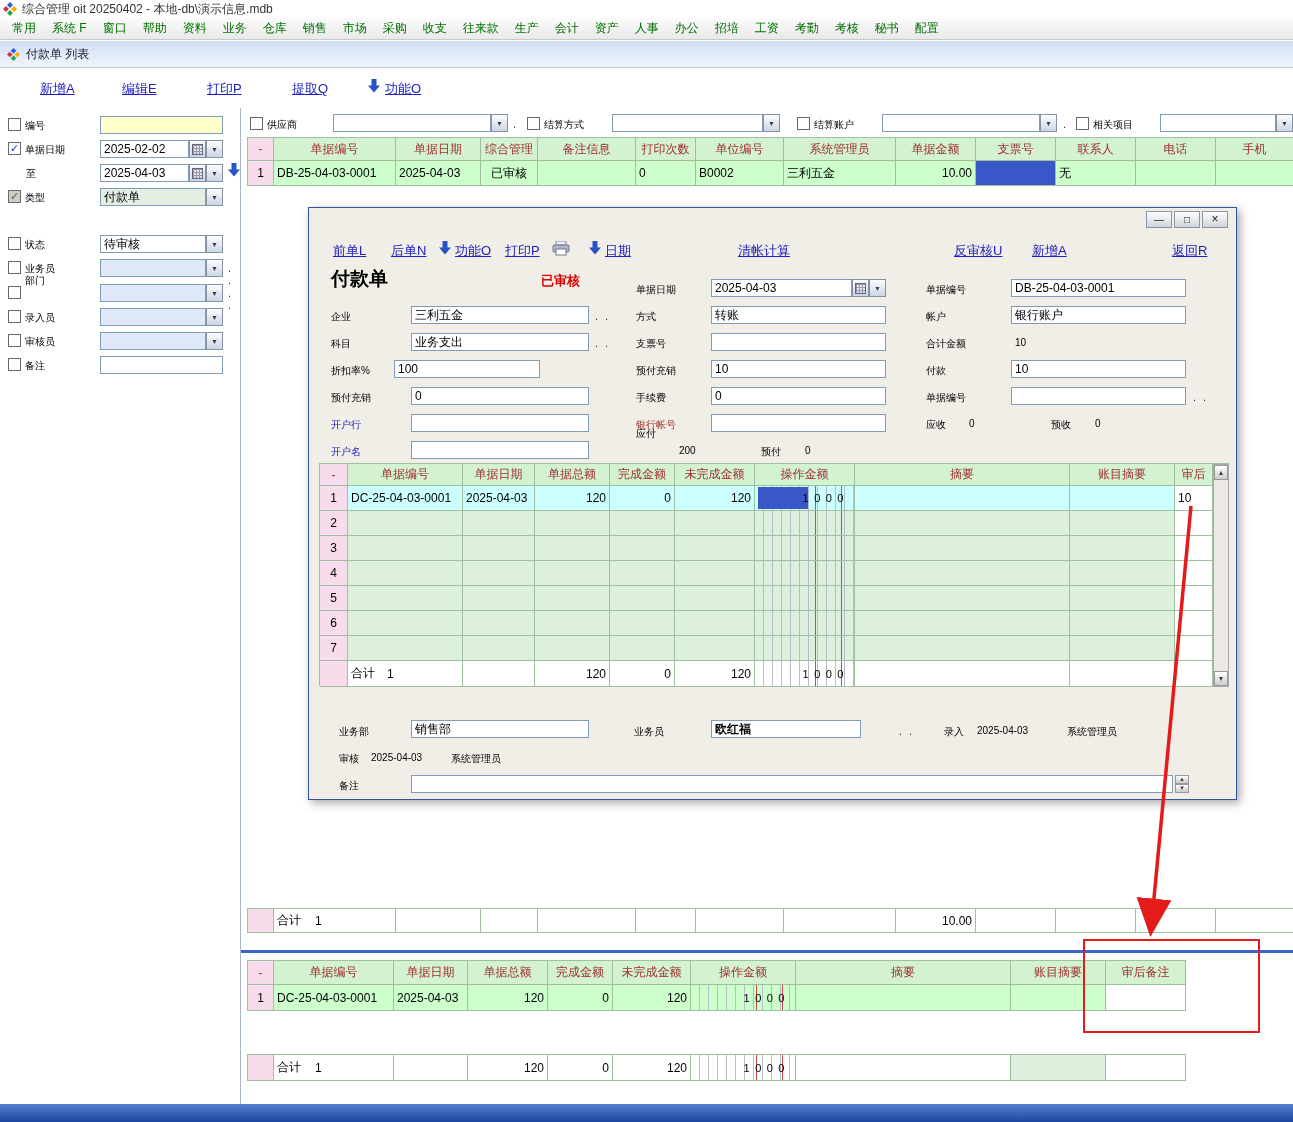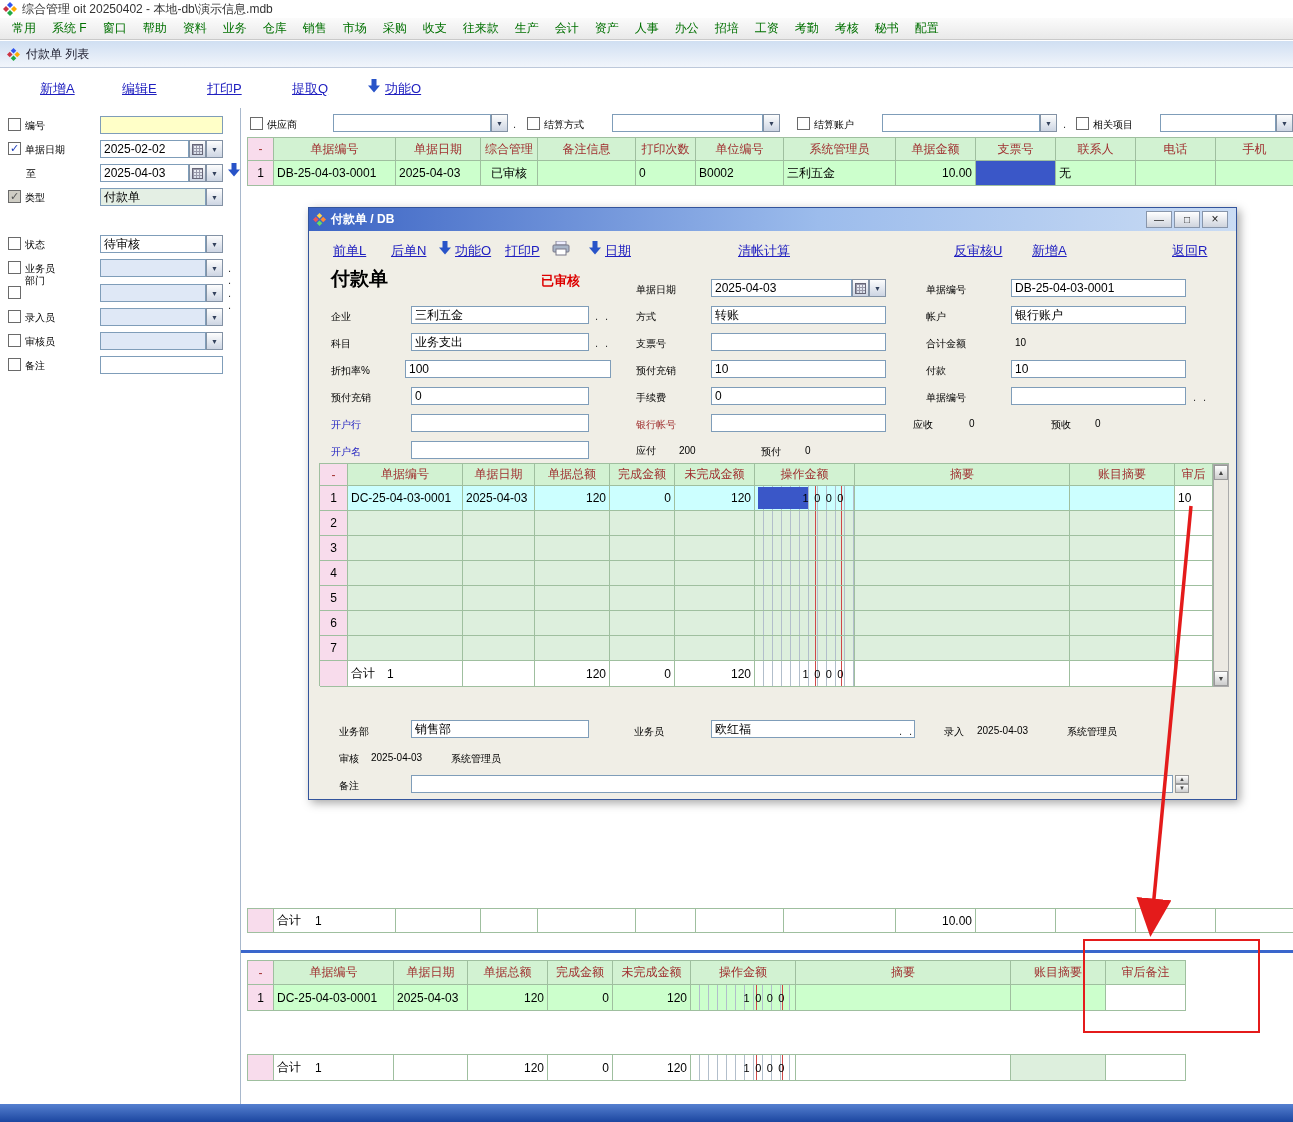--- a/index.html
+++ b/index.html
@@ -302,29 +302,20 @@
       </div>
     <div class="c b7 wh"></div>
     <div class="c b8 pg"></div>
     <div class="c b9 wh"></div>
   </div>
 </div>
 
 <div class="bluebar"></div>
 
 <div class="modal">
-  <div class="mtitle">
-    <svg width="13" height="13" viewBox="0 0 14 14">
-        <polygon points="7,0 10,3 7,6 4,3" fill="#ffd24d"></polygon>
-        <polygon points="11,4 14,7 11,10 8,7" fill="#ff8833"></polygon>
-        <polygon points="7,8 10,11 7,14 4,11" fill="#66dd66"></polygon>
-        <polygon points="3,4 6,7 3,10 0,7" fill="#ee5555"></polygon>
-      </svg>
-    <span>付款单 / DB</span>
-  </div>
   <span class="wbtn min" style="right:64px"></span>
   <span class="wbtn res" style="right:36px"></span>
   <span class="wbtn cls" style="right:8px"></span>
 
   <span class="lnk" style="left:24px;top:34px">前单L</span>
   <span class="lnk" style="left:82px;top:34px">后单N</span>
   <svg class="abs" style="left:130px;top:33px" width="12" height="14">
       <path d="M3.5 0 h5 v6.5 h3.5 L6 13.5 L0 6.5 h3.5 z" fill="#2853c8"></path>
     </svg>
   <span class="lnk" style="left:146px;top:34px">功能O</span>
@@ -363,46 +354,46 @@
 
   <span class="lbl" style="left:22px;top:129px">科目</span>
   <input class="txt" style="left: 102px; top: 125px; width: 178px;" value="业务支出">
   <span class="dots" style="left:286px;top:129px">. .</span>
   <span class="lbl" style="left:327px;top:129px">支票号</span>
   <input class="txt" style="left: 402px; top: 125px; width: 175px;" value="">
   <span class="lbl" style="left:617px;top:129px">合计金额</span>
   <span class="lbl" style="left:706px;top:129px">10</span>
 
   <span class="lbl" style="left:22px;top:156px">折扣率%</span>
-  <input class="txt" style="left: 96px; top: 152px; width: 206px;" value="100">
+  <input class="txt" style="left: 85px; top: 152px; width: 146px;" value="100">
   <span class="lbl" style="left:327px;top:156px">预付充销</span>
   <input class="txt" style="left: 402px; top: 152px; width: 175px;" value="10">
   <span class="lbl" style="left:617px;top:156px">付款</span>
   <input class="txt" style="left: 702px; top: 152px; width: 175px;" value="10">
 
   <span class="lbl" style="left:22px;top:183px">预付充销</span>
   <input class="txt" style="left: 102px; top: 179px; width: 178px;" value="0">
   <span class="lbl" style="left:327px;top:183px">手续费</span>
   <input class="txt" style="left: 402px; top: 179px; width: 175px;" value="0">
   <span class="lbl" style="left:617px;top:183px">单据编号</span>
   <input class="txt" style="left: 702px; top: 179px; width: 175px;" value="">
   <span class="dots" style="left:884px;top:183px">. .</span>
 
   <span class="lbl" style="left:22px;top:210px;color:#2020c0">开户行</span>
   <input class="txt" style="left: 102px; top: 206px; width: 178px;" value="">
   <span class="lbl" style="left:327px;top:210px;color:#a03030">银行帐号</span>
   <input class="txt" style="left: 402px; top: 206px; width: 175px;" value="">
-  <span class="lbl" style="left:604px;top:210px">应收</span>
+  <span class="lbl" style="left:617px;top:210px">应收</span>
   <span class="lbl" style="left:660px;top:210px">0</span>
   <span class="lbl" style="left:742px;top:210px">预收</span>
   <span class="lbl" style="left:786px;top:210px">0</span>
 
   <span class="lbl" style="left:22px;top:237px;color:#2020c0">开户名</span>
   <input class="txt" style="left: 102px; top: 233px; width: 178px;" value="">
-  <span class="lbl" style="left:327px;top:236px">应付</span>
+  <span class="lbl" style="left:327px;top:219px">应付</span>
   <span class="lbl" style="left:370px;top:237px">200</span>
   <span class="lbl" style="left:452px;top:237px">预付</span>
   <span class="lbl" style="left:496px;top:237px">0</span>
 
   <div class="grid" style="left:10px;top:255px;width:910px;height:223px;background:#fff">
     <div class="row hd" style="height:22px">
       <div class="c d0 pk">-</div>
       <div class="c d1">单据编号</div>
       <div class="c d2">单据日期</div>
       <div class="c d3">单据总额</div>
@@ -519,21 +510,21 @@
     </div>
     <div class="sb">
       <span class="sbtn up" style="top:0"></span>
       <span class="sbtn dn" style="bottom:0"></span>
     </div>
   </div>
 
   <span class="lbl" style="left:30px;top:517px">业务部</span>
   <input class="txt" style="left: 102px; top: 512px; width: 178px;" value="销售部">
   <span class="lbl" style="left:325px;top:517px">业务员</span>
-  <input class="txt" style="left: 402px; top: 512px; width: 204px;" value="欧红福">
+  <input class="txt" style="left: 402px; top: 512px; width: 150px; font-weight: bold;" value="欧红福">
   <span class="dots" style="left:590px;top:517px">. .</span>
   <span class="lbl" style="left:635px;top:517px">录入</span>
   <span class="lbl" style="left:668px;top:517px">2025-04-03</span>
   <span class="lbl" style="left:758px;top:517px">系统管理员</span>
 
   <span class="lbl" style="left:30px;top:544px">审核</span>
   <span class="lbl" style="left:62px;top:544px">2025-04-03</span>
   <span class="lbl" style="left:142px;top:544px">系统管理员</span>
 
   <span class="lbl" style="left:30px;top:571px">备注</span>

